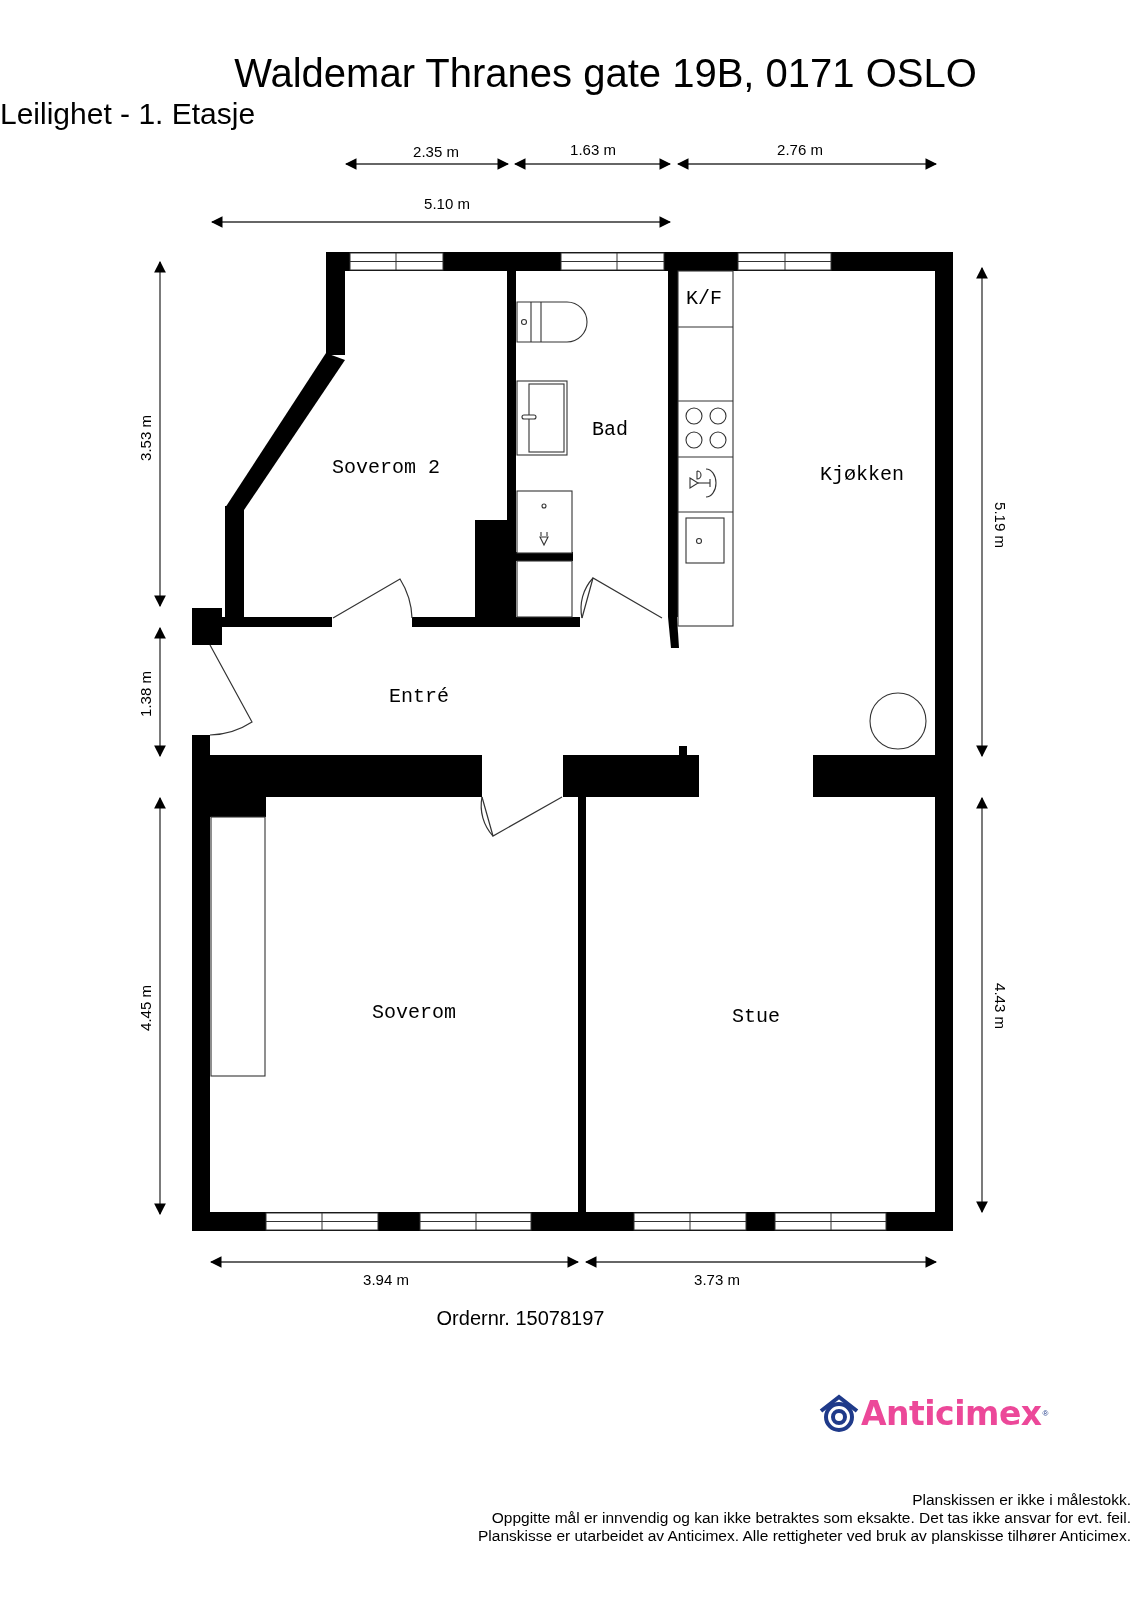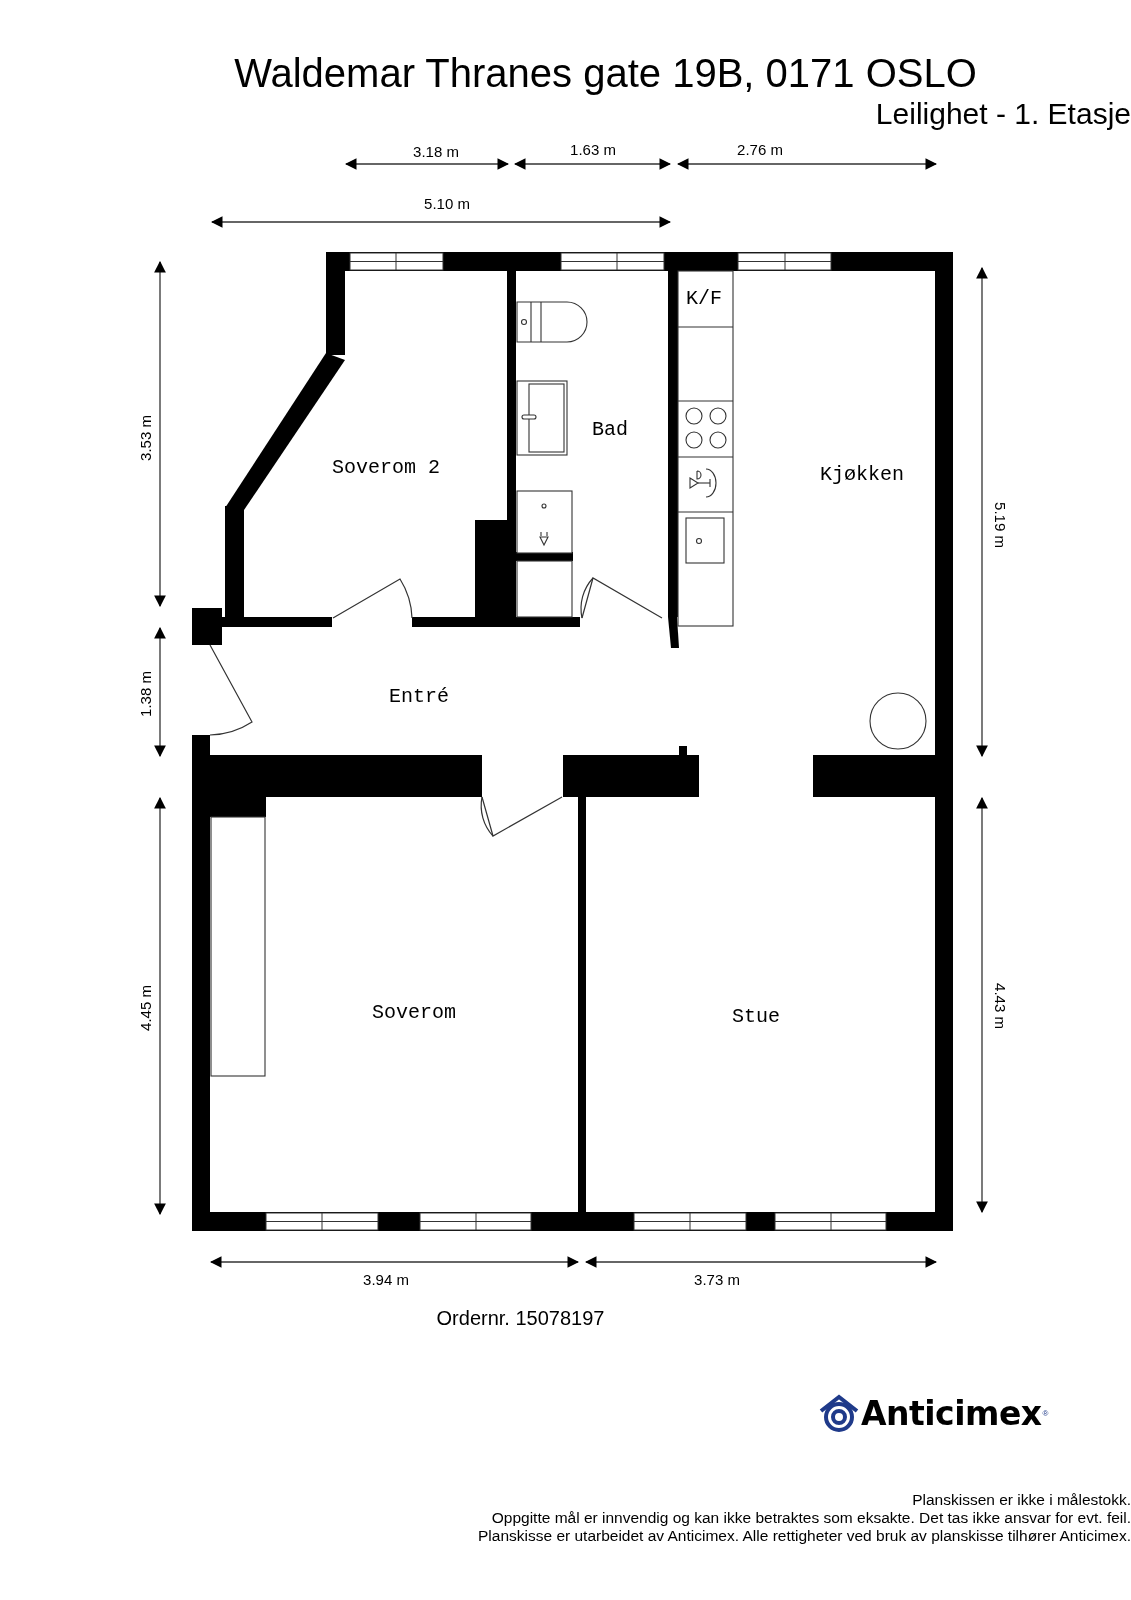--- a/index.html
+++ b/index.html
@@ -1,20 +1,20 @@
 <!DOCTYPE html>
 <html><head>
 <meta charset="utf-8">
 <style>
   html, body { margin: 0; padding: 0; background: #ffffff; }
   body { width: 1131px; height: 1600px; position: relative; overflow: hidden;
          font-family: "Liberation Sans", "DejaVu Sans", sans-serif; color: #000; }
   .abs { position: absolute; white-space: nowrap; }
   .title { left: 0; width: 1131px; text-align: center; top: 50px; font-size: 40px; line-height: 46px; margin-left: 40px; }
-  .subtitle { left: 0; width: 1131px; text-align: right; top: 97px; font-size: 30px; line-height: 34px; }
+  .subtitle { left: 0; width: 1131px; text-align: left; top: 97px; font-size: 30px; line-height: 34px; }
   .dim { font-size: 15px; line-height: 16px; }
   .dim-h { transform: translateX(-50%); }
   .dim-v { transform: translate(-50%, -50%) rotate(-90deg); }
   .dim-v-r { transform: translate(-50%, -50%) rotate(90deg); }
   .room { font-size: 20px; line-height: 22px; transform: translate(-50%, -50%); font-family: Liberation Mono, monospace; }
   .order { left: 0; width: 1041px; text-align: center; top: 1307px; font-size: 20px; }
   .footer { left: 0; width: 1131px; text-align: right; font-size: 15.5px; line-height: 18px; }
   .logo { left: 817px; top: 1393px; height: 40px; display: flex; align-items: center; }
   .logo-text { font-family: "DejaVu Sans", sans-serif; font-weight: bold; font-size: 33px; letter-spacing: -0.5px; }
   .logo-reg { font-size: 8px; vertical-align: top; margin-left: 1px; }
@@ -171,23 +171,23 @@
 
     <rect x="686" y="518" width="38" height="45"></rect>
     <circle cx="699" cy="541" r="2.5"></circle>
 
     <circle cx="898" cy="721" r="28"></circle>
 
     <rect x="211" y="817" width="54" height="259"></rect>
   </g>
 </svg>
 
-<div class="abs dim dim-h" style="left:436px; top:144px;">3.18 m</div>
+<div class="abs dim dim-h" style="left:436px; top:144px;">2.35 m</div>
 <div class="abs dim dim-h" style="left:593px; top:142px;">1.63 m</div>
-<div class="abs dim dim-h" style="left:760px; top:142px;">2.76 m</div>
+<div class="abs dim dim-h" style="left:800px; top:142px;">2.76 m</div>
 <div class="abs dim dim-h" style="left:447px; top:196px;">5.10 m</div>
 <div class="abs dim dim-v" style="left:146px; top:438px;">3.53 m</div>
 <div class="abs dim dim-v" style="left:146px; top:694px;">1.38 m</div>
 <div class="abs dim dim-v" style="left:146px; top:1008px;">4.45 m</div>
 <div class="abs dim dim-v-r" style="left:1000px; top:525px;">5.19 m</div>
 <div class="abs dim dim-v-r" style="left:1000px; top:1006px;">4.43 m</div>
 <div class="abs dim dim-h" style="left:386px; top:1272px;">3.94 m</div>
 <div class="abs dim dim-h" style="left:717px; top:1272px;">3.73 m</div>
 
 <div class="abs room" style="left:386px; top:468px;">Soverom 2</div>
@@ -201,19 +201,19 @@
 <div class="abs order">Ordernr. 15078197</div>
 
 <div class="abs logo">
   <svg width="44" height="40" viewBox="0 0 44 40">
     <g fill="none" stroke="#1f3a8a" stroke-width="4">
       <path d="M4,18 L22,4 L40,18"></path>
       <circle cx="22" cy="24" r="13"></circle>
       <circle cx="22" cy="24" r="6"></circle>
     </g>
   </svg>
-  <span class="logo-text" style="color:#000000;">Anticimex</span>
+  <span class="logo-text" style="color:#ec4899;">Anticimex</span>
   <span class="logo-reg" style="color:#1f3a8a;">®</span>
 </div>
 
 <div class="abs footer" style="top:1491px;">Planskissen er ikke i målestokk.</div>
 <div class="abs footer" style="top:1509px;">Oppgitte mål er innvendig og kan ikke betraktes som eksakte. Det tas ikke ansvar for evt. feil.</div>
 <div class="abs footer" style="top:1527px;">Planskisse er utarbeidet av Anticimex. Alle rettigheter ved bruk av planskisse tilhører Anticimex.</div>
 
 </body></html>

